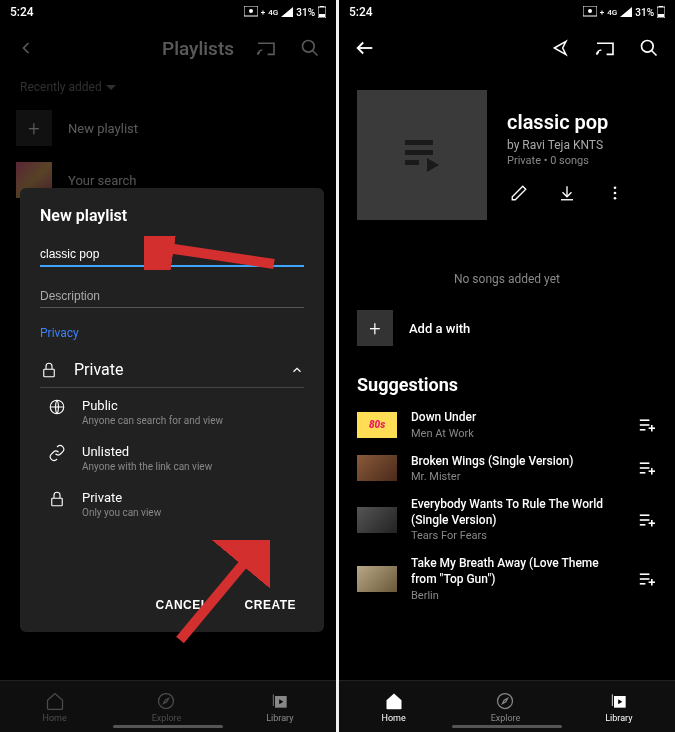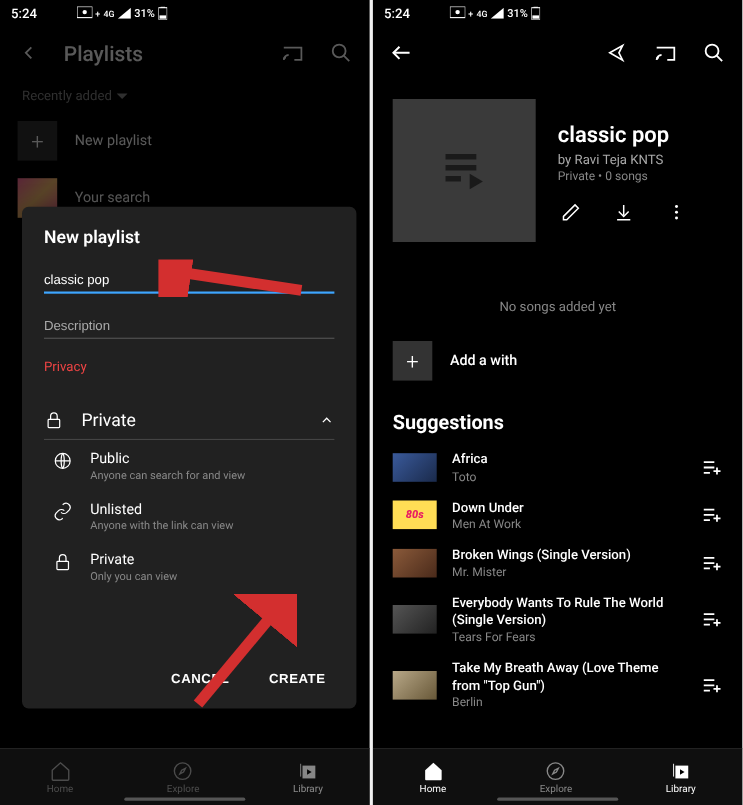--- a/index.html
+++ b/index.html
@@ -19,26 +19,26 @@
       width: 336px;
       height: 732px;
       background: #000;
       position: relative;
       overflow: hidden;
     }
     
     .status-bar {
       height: 24px;
       display: flex;
+      justify-content: space-between;
       align-items: center;
       padding: 0 10px;
       color: #fff;
       font-size: 12px;
       font-weight: 500;
-      gap: 36px;
     }
     .status-right {
       display: flex;
       align-items: center;
       gap: 3px;
       font-size: 10px;
     }
     
     .header {
       height: 48px;
@@ -61,20 +61,21 @@
       width: 24px;
       height: 24px;
       display: flex;
       align-items: center;
       justify-content: center;
       color: #fff;
     }
     
     .dimmed-bg {
       opacity: 0.35;
+      text-align: right;
     }
     .sort-row {
       padding: 8px 20px;
       color: #888;
       font-size: 12px;
       display: flex;
       align-items: center;
       gap: 4px;
     }
     .playlist-row {
@@ -130,22 +131,22 @@
     }
     .text-input.description {
       border-bottom: 1px solid #555;
       color: #aaa;
     }
     .text-input.description::placeholder {
       color: #aaa;
     }
     .privacy-label {
       font-size: 12px;
-      color: #ef4444;
-      margin-bottom: 24px;
+      color: #3b82f6;
+      margin-bottom: 12px;
     }
     .privacy-selected {
       display: flex;
       align-items: center;
       gap: 16px;
       padding: 8px 0;
       border-bottom: 1px solid #444;
       cursor: pointer;
     }
     .privacy-selected .chevron {
@@ -613,105 +614,89 @@
 
   <div class="no-songs">No songs added yet</div>
 
   <div class="add-song-row">
     <div class="add-btn">+</div>
     <span class="add-song-label">Add a with</span>
   </div>
 
   <div class="suggestions-title">Suggestions</div>
 
+
   <div class="song-row">
-    <div class="song-thumb thumb-africa"></div>
+    <div class="song-thumb thumb-80s">80s</div>
     <div class="song-info">
-      <div class="song-title">Africa</div>
-      <div class="song-artist">Toto</div>
+      <div class="song-title">Down Under</div>
+      <div class="song-artist">Men At Work</div>
     </div>
     <div class="song-add-btn">
       <svg width="20" height="16" viewBox="0 0 24 20" fill="none" stroke="#fff" stroke-width="2">
           <line x1="3" y1="4" x2="15" y2="4"></line>
           <line x1="3" y1="10" x2="15" y2="10"></line>
           <line x1="3" y1="16" x2="10" y2="16"></line>
           <line x1="18" y1="10" x2="18" y2="18"></line>
           <line x1="14" y1="14" x2="22" y2="14"></line>
         </svg>
     </div>
   </div>
 
   <div class="song-row">
-    <div class="song-thumb thumb-80s">80s</div>
+    <div class="song-thumb thumb-broken"></div>
     <div class="song-info">
-      <div class="song-title">Down Under</div>
-      <div class="song-artist">Men At Work</div>
+      <div class="song-title">Broken Wings (Single Version)</div>
+      <div class="song-artist">Mr. Mister</div>
     </div>
     <div class="song-add-btn">
       <svg width="20" height="16" viewBox="0 0 24 20" fill="none" stroke="#fff" stroke-width="2">
           <line x1="3" y1="4" x2="15" y2="4"></line>
           <line x1="3" y1="10" x2="15" y2="10"></line>
           <line x1="3" y1="16" x2="10" y2="16"></line>
           <line x1="18" y1="10" x2="18" y2="18"></line>
           <line x1="14" y1="14" x2="22" y2="14"></line>
         </svg>
     </div>
   </div>
 
   <div class="song-row">
-    <div class="song-thumb thumb-broken"></div>
+    <div class="song-thumb thumb-tears"></div>
     <div class="song-info">
-      <div class="song-title">Broken Wings (Single Version)</div>
-      <div class="song-artist">Mr. Mister</div>
+      <div class="song-title">Everybody Wants To Rule The World (Single Version)</div>
+      <div class="song-artist">Tears For Fears</div>
     </div>
     <div class="song-add-btn">
       <svg width="20" height="16" viewBox="0 0 24 20" fill="none" stroke="#fff" stroke-width="2">
           <line x1="3" y1="4" x2="15" y2="4"></line>
           <line x1="3" y1="10" x2="15" y2="10"></line>
           <line x1="3" y1="16" x2="10" y2="16"></line>
           <line x1="18" y1="10" x2="18" y2="18"></line>
           <line x1="14" y1="14" x2="22" y2="14"></line>
         </svg>
     </div>
   </div>
 
   <div class="song-row">
-    <div class="song-thumb thumb-tears"></div>
+    <div class="song-thumb thumb-breath"></div>
     <div class="song-info">
-      <div class="song-title">Everybody Wants To Rule The World (Single Version)</div>
-      <div class="song-artist">Tears For Fears</div>
+      <div class="song-title">Take My Breath Away (Love Theme from "Top Gun")</div>
+      <div class="song-artist">Berlin</div>
     </div>
     <div class="song-add-btn">
       <svg width="20" height="16" viewBox="0 0 24 20" fill="none" stroke="#fff" stroke-width="2">
           <line x1="3" y1="4" x2="15" y2="4"></line>
           <line x1="3" y1="10" x2="15" y2="10"></line>
           <line x1="3" y1="16" x2="10" y2="16"></line>
           <line x1="18" y1="10" x2="18" y2="18"></line>
           <line x1="14" y1="14" x2="22" y2="14"></line>
         </svg>
     </div>
   </div>
 
-  <div class="song-row">
-    <div class="song-thumb thumb-breath"></div>
-    <div class="song-info">
-      <div class="song-title">Take My Breath Away (Love Theme from "Top Gun")</div>
-      <div class="song-artist">Berlin</div>
-    </div>
-    <div class="song-add-btn">
-      <svg width="20" height="16" viewBox="0 0 24 20" fill="none" stroke="#fff" stroke-width="2">
-          <line x1="3" y1="4" x2="15" y2="4"></line>
-          <line x1="3" y1="10" x2="15" y2="10"></line>
-          <line x1="3" y1="16" x2="10" y2="16"></line>
-          <line x1="18" y1="10" x2="18" y2="18"></line>
-          <line x1="14" y1="14" x2="22" y2="14"></line>
-        </svg>
-    </div>
-  </div>
-
   <div class="bottom-nav">
     <div class="nav-item active">
       <svg width="20" height="20" viewBox="0 0 24 24" fill="currentColor">
           <path d="M3 11l9-8 9 8v10a1 1 0 0 1-1 1H4a1 1 0 0 1-1-1z"></path>
         </svg>
       <span>Home</span>
     </div>
     <div class="nav-item">
       <svg width="20" height="20" viewBox="0 0 24 24" fill="none" stroke="currentColor" stroke-width="1.5">
           <circle cx="12" cy="12" r="9"></circle>

